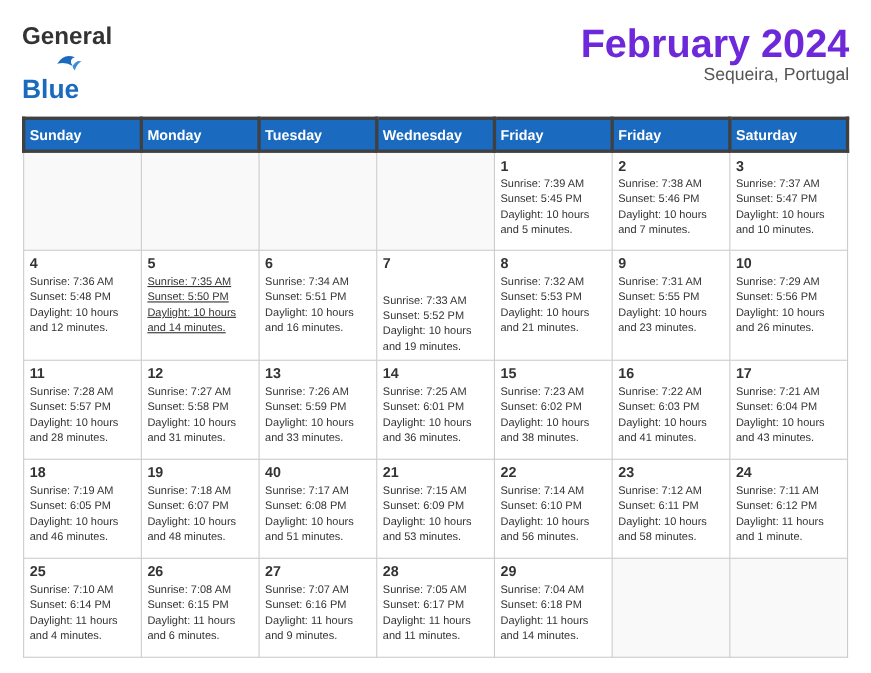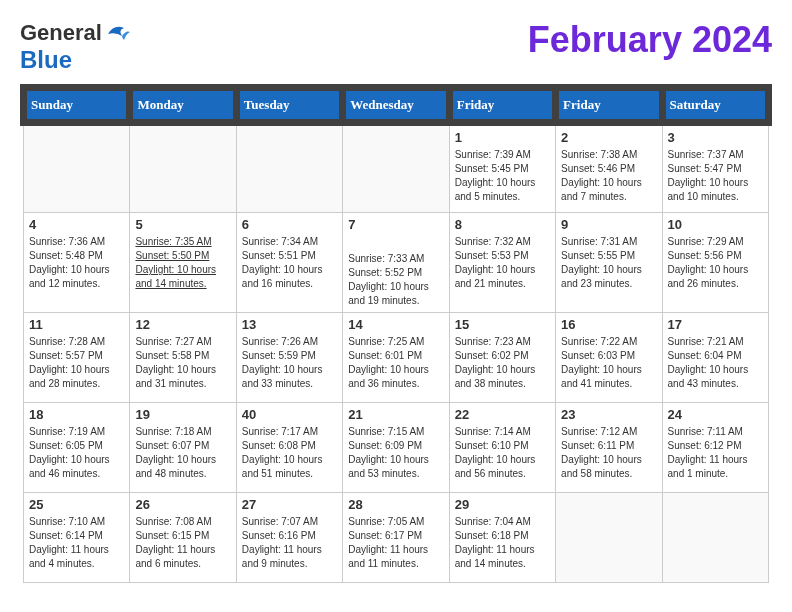--- a/index.html
+++ b/index.html
@@ -39,22 +39,21 @@
       border-collapse: collapse;
       table-layout: fixed;
     }
     th {
       background-color: #1a6abf;
       color: #fff;
       font-size: 13px;
       font-weight: bold;
       padding: 6px 4px;
       text-align: left;
-      border: 7px solid #404040;
-      font-family: Liberation Serif, serif;
+      border: 3px solid #404040;
     }
     td {
       border: 1px solid #ccc;
       vertical-align: top;
       padding: 4px 5px;
       font-size: 10.5px;
       color: #333;
       height: 90px;
     }
     td.empty {
@@ -71,31 +70,32 @@
       font-size: 10px;
       color: #333;
       line-height: 1.4;
     }
   </style>
 </head>
 <body>
 
 <div class="header-area">
   <div class="logo">
-    <div style="display:flex; align-items:center;">
+    <div style="display:flex; align-items:center;flex-direction:column;">
       <span style="font-size:22px; font-weight:bold; color:#333;">General</span>
       <svg width="28" height="22" viewBox="0 0 28 22" style="margin-left:2px;">
         <path d="M4,12 Q10,2 20,6 Q14,8 18,14 Q12,10 4,12Z" fill="#1a6abf"></path>
         <path d="M18,14 Q22,8 26,10 Q22,12 20,18 Q18,16 18,14Z" fill="#3a8ee0"></path>
       </svg>
     </div>
     <span style="font-size:24px; font-weight:bold; color:#1a6abf;">Blue</span>
   </div>
   <div class="title-area">
     <div class="cal-title">February 2024</div>
+    <div class="cal-subtitle">Sequeira, Portugal</div>
   </div>
 </div>
 
 <table>
   <thead>
     <tr>
     <th>Sunday</th>
         <th>Monday</th>
         <th>Tuesday</th>
         <th>Wednesday</th>

